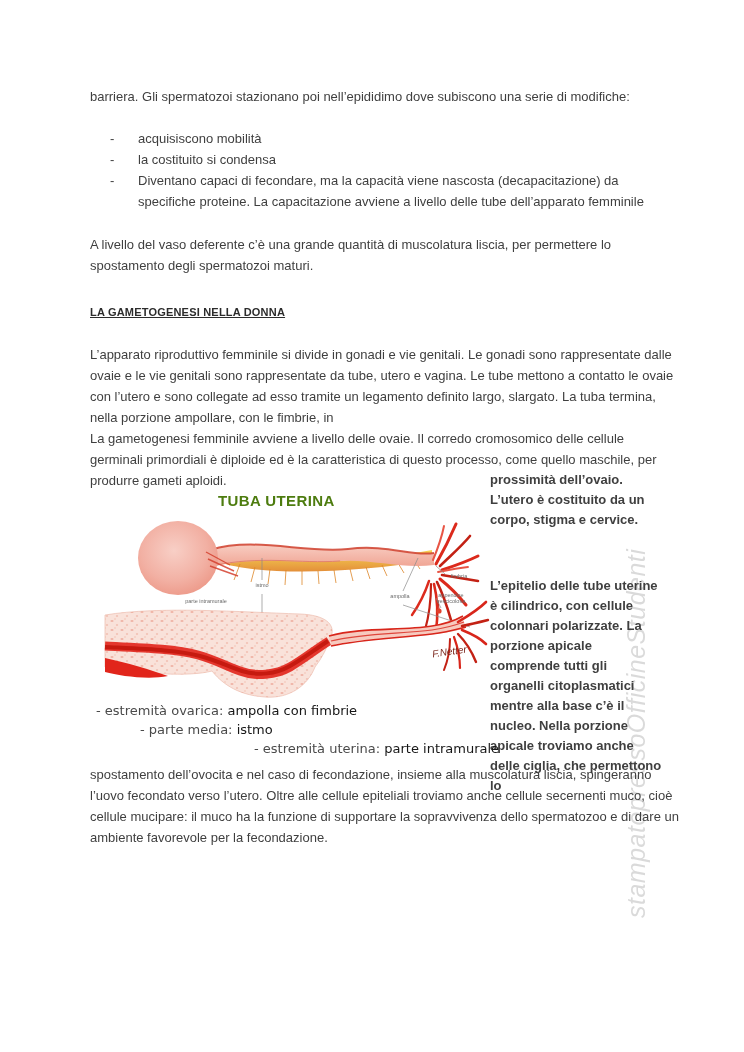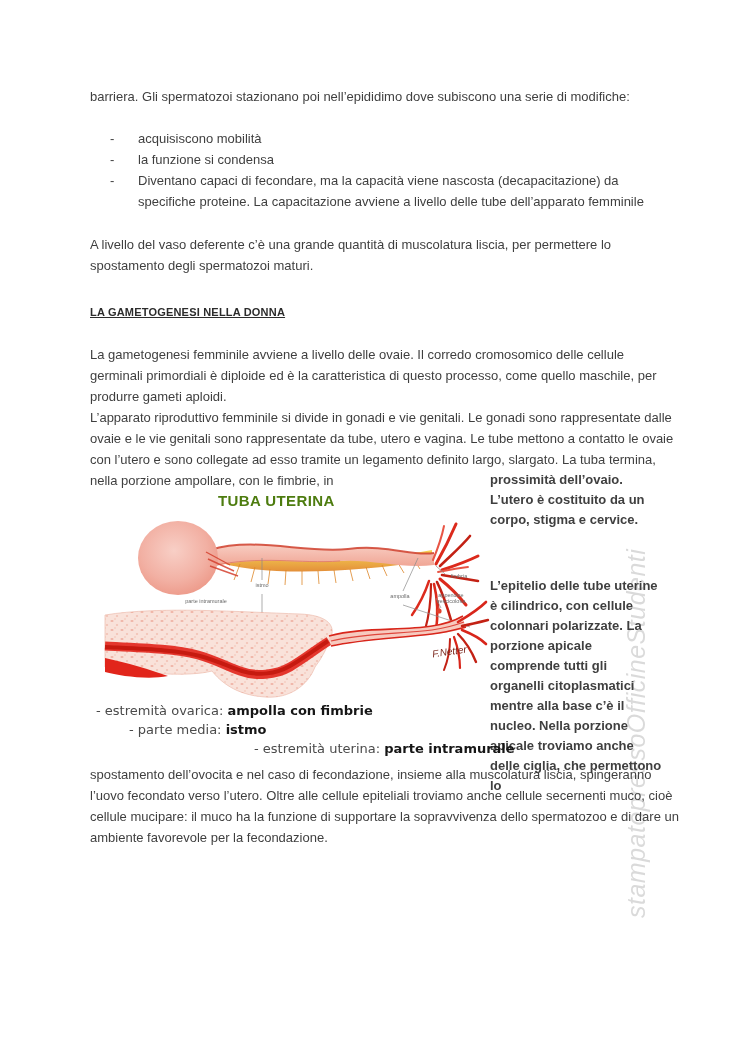--- a/index.html
+++ b/index.html
@@ -43,23 +43,23 @@
   .fig-sig{
     position:absolute;left:332px;top:158px;
     font-size:10px;font-style:italic;color:#7a241a;
     transform:rotate(-8deg);
   }
   .captions{
     position:absolute;left:96px;top:701px;
     font-family:"DejaVu Sans", sans-serif;
     font-size:13px;line-height:19px;color:#4a4a4a;
   }
-  .caption-line .term{font-weight:bold;color:#161616;}
+  .caption-line .term{font-weight:normal;color:#161616;}
   .caption-line.c1{margin-left:0;}
-  .caption-line.c2{margin-left:33px;}
+  .caption-line.c2{margin-left:44px;}
   .caption-line.c3{margin-left:158px;}
   .right-col{position:absolute;left:490px;top:470px;width:172px;font-size:13px;line-height:20px;color:#3f3f3f;font-weight:bold;}
   .right-col .rc2{margin-top:46px;}
   .watermark{
     position:absolute;left:622px;top:918px;
     width:392px;
     transform:rotate(-90deg);
     transform-origin:0 0;
     font-size:25px;font-style:italic;
     color:rgba(70,70,70,0.20);
@@ -74,35 +74,35 @@
 
   <div class="body-text" style="left:90px;top:86px;width:582px;">barriera. Gli spermatozoi stazionano poi nell’epididimo dove subiscono una serie di modifiche:</div>
 
   <div class="bullets">
     <div class="bullet-row">
       <span class="bullet-dash">-</span>
       <span class="bullet-text">acquisiscono mobilità</span>
     </div>
     <div class="bullet-row">
       <span class="bullet-dash">-</span>
-      <span class="bullet-text">la funzione si condensa</span>
+      <span class="bullet-text">la costituito si condensa</span>
     </div>
     <div class="bullet-row">
       <span class="bullet-dash">-</span>
       <span class="bullet-text">Diventano capaci di fecondare, ma la capacità viene nascosta (decapacitazione) da specifiche proteine. La capacitazione avviene a livello delle tube dell’apparato femminile</span>
     </div>
   </div>
 
   <div class="body-text" style="left:90px;top:234px;width:582px;">A livello del vaso deferente c’è una grande quantità di muscolatura liscia, per permettere lo spostamento degli spermatozoi maturi.</div>
 
   <div class="heading">LA GAMETOGENESI NELLA DONNA</div>
 
   <div class="body-text" style="left:90px;top:344px;width:586px;">
+    <div>L’apparato riproduttivo femminile si divide in gonadi e vie genitali. Le gonadi sono rappresentate dalle ovaie e le vie genitali sono rappresentate da tube, utero e vagina. Le tube mettono a contatto le ovaie con l’utero e sono collegate ad esso tramite un legamento definito largo, slargato. La tuba termina, nella porzione ampollare, con le fimbrie, in</div>
     <div>La gametogenesi femminile avviene a livello delle ovaie. Il corredo cromosomico delle cellule germinali primordiali è diploide ed è la caratteristica di questo processo, come quello maschile, per produrre gameti aploidi.</div>
-    <div>L’apparato riproduttivo femminile si divide in gonadi e vie genitali. Le gonadi sono rappresentate dalle ovaie e le vie genitali sono rappresentate da tube, utero e vagina. Le tube mettono a contatto le ovaie con l’utero e sono collegate ad esso tramite un legamento definito largo, slargato. La tuba termina, nella porzione ampollare, con le fimbrie, in</div>
   </div>
 
   <div class="right-col">
     <div class="rc1">prossimità dell’ovaio. L’utero è costituito da un corpo, stigma e cervice.</div>
     <div class="rc2">L’epitelio delle tube uterine è cilindrico, con cellule colonnari polarizzate. La porzione apicale comprende tutti gli organelli citoplasmatici mentre alla base c’è il nucleo. Nella porzione apicale troviamo anche delle ciglia, che permettono lo</div>
   </div>
 
   <div class="figure">
     <div class="figure-title">TUBA UTERINA</div>
 

